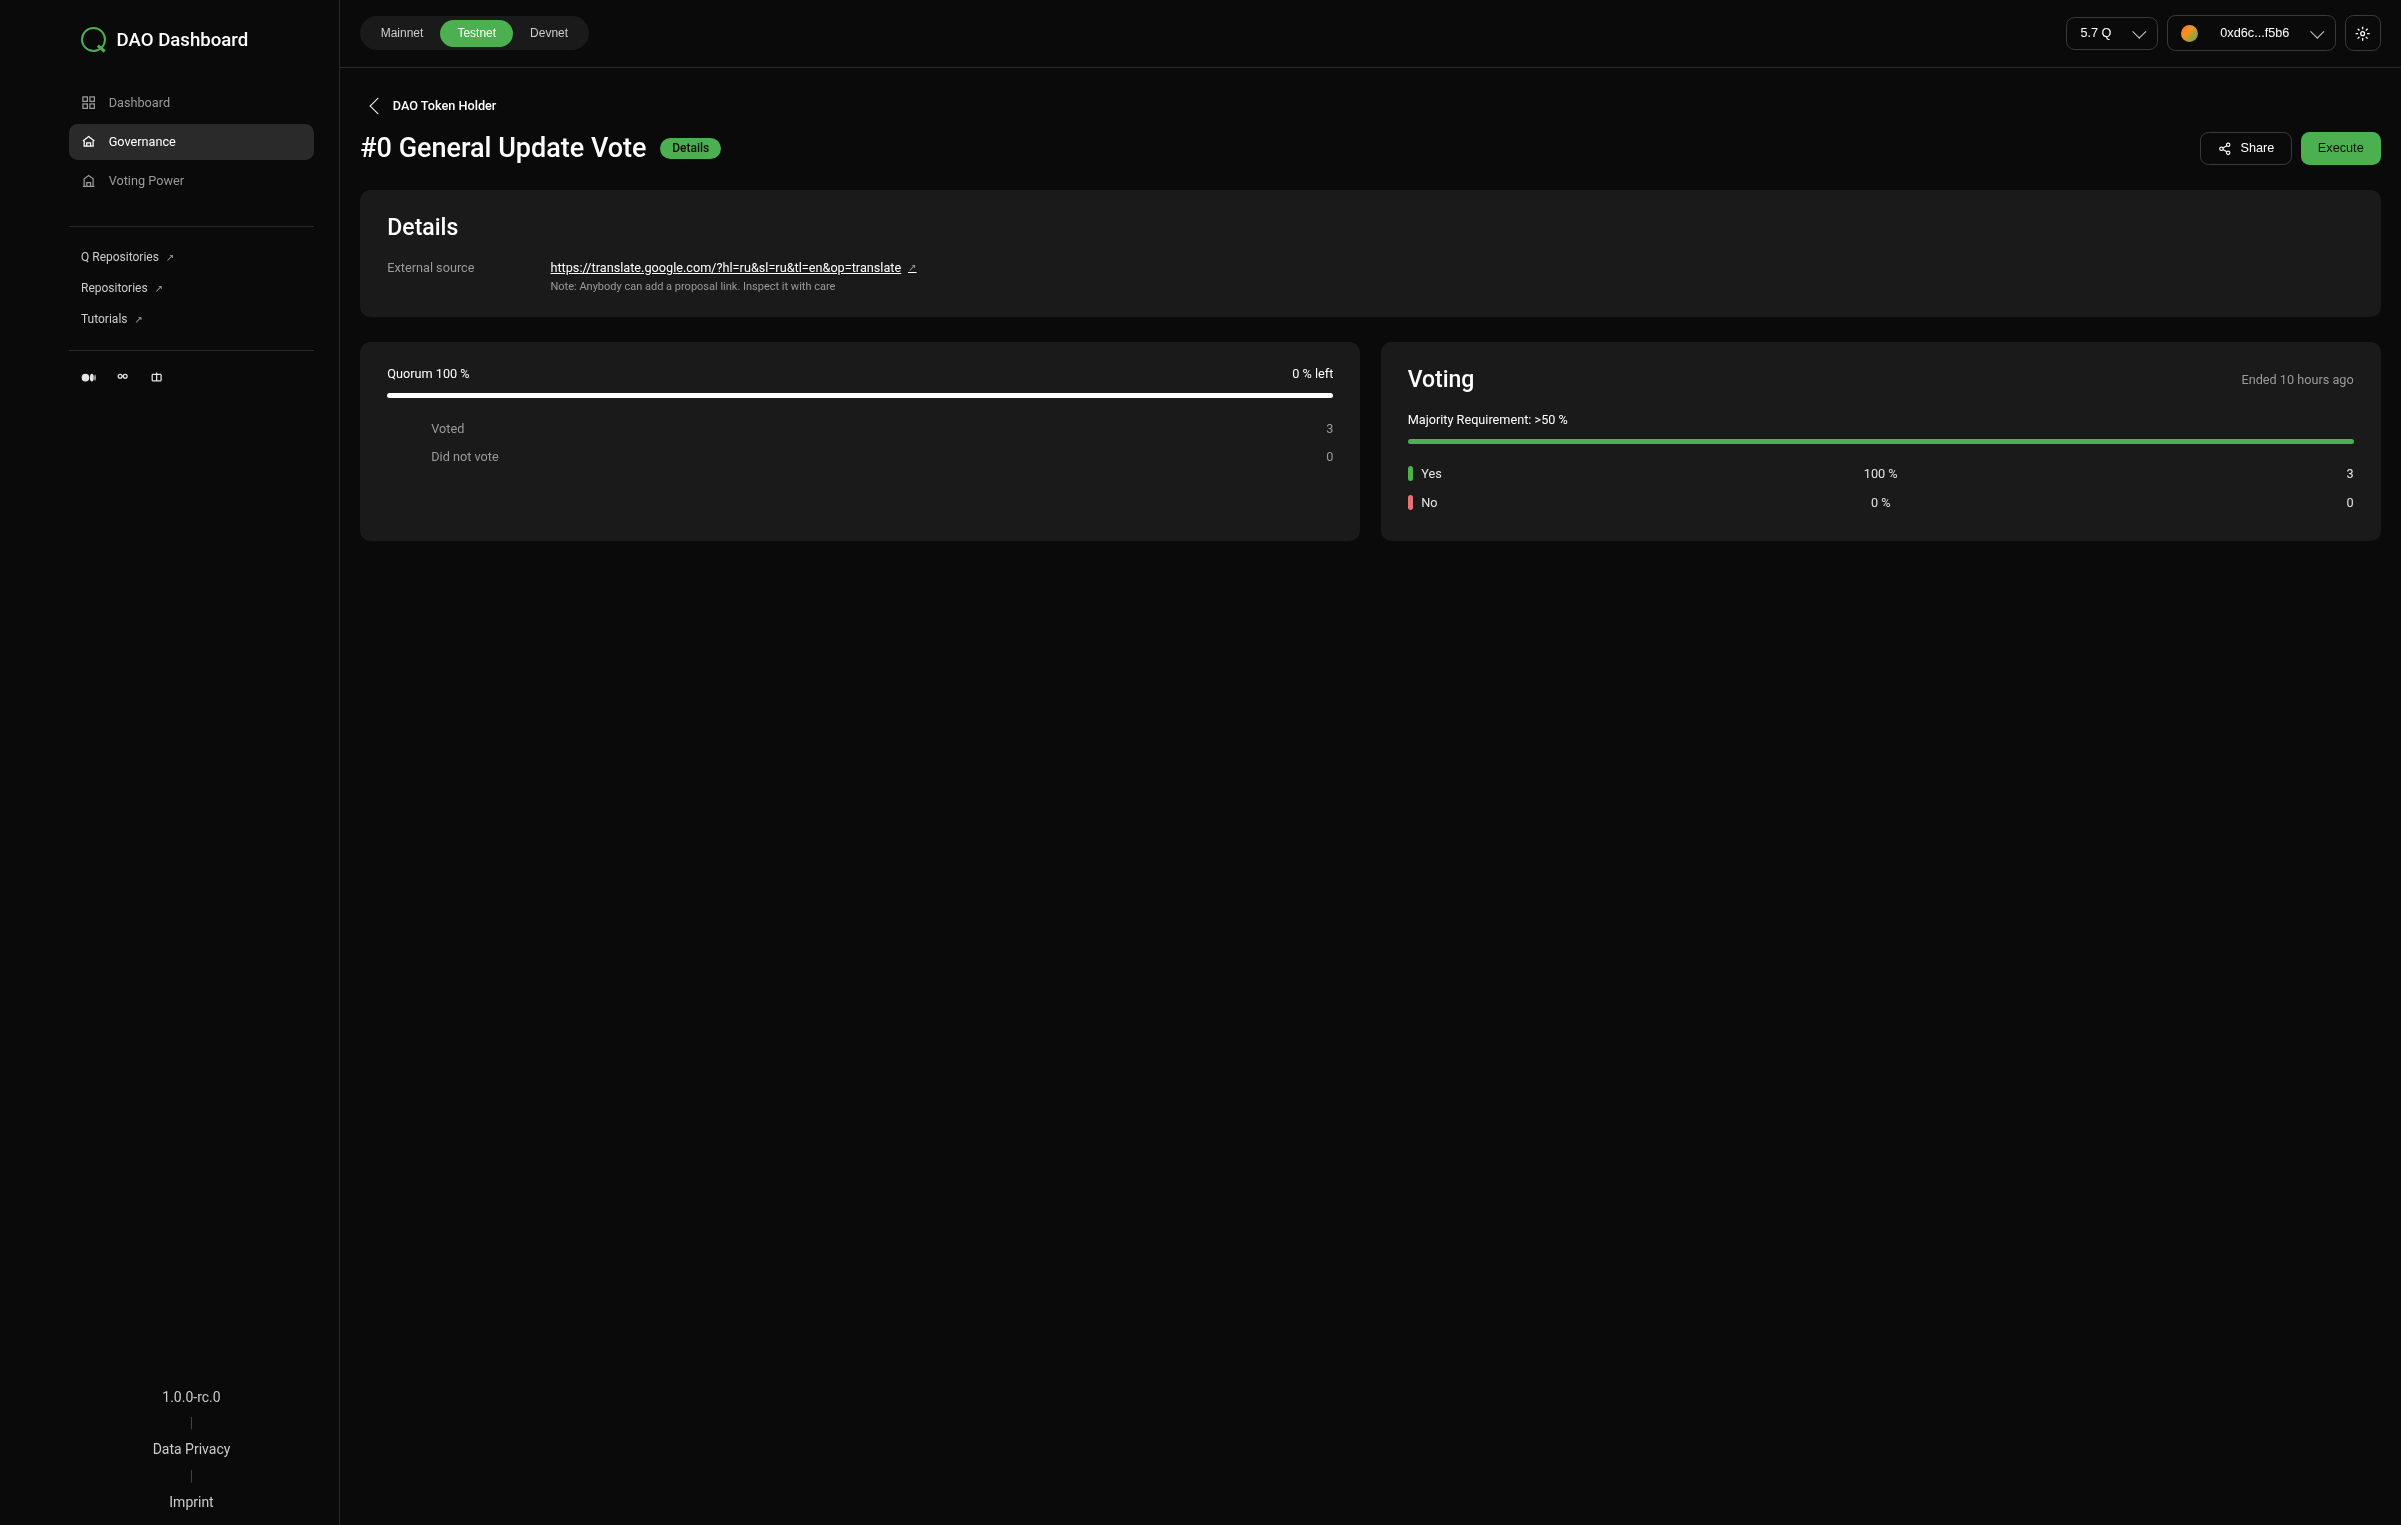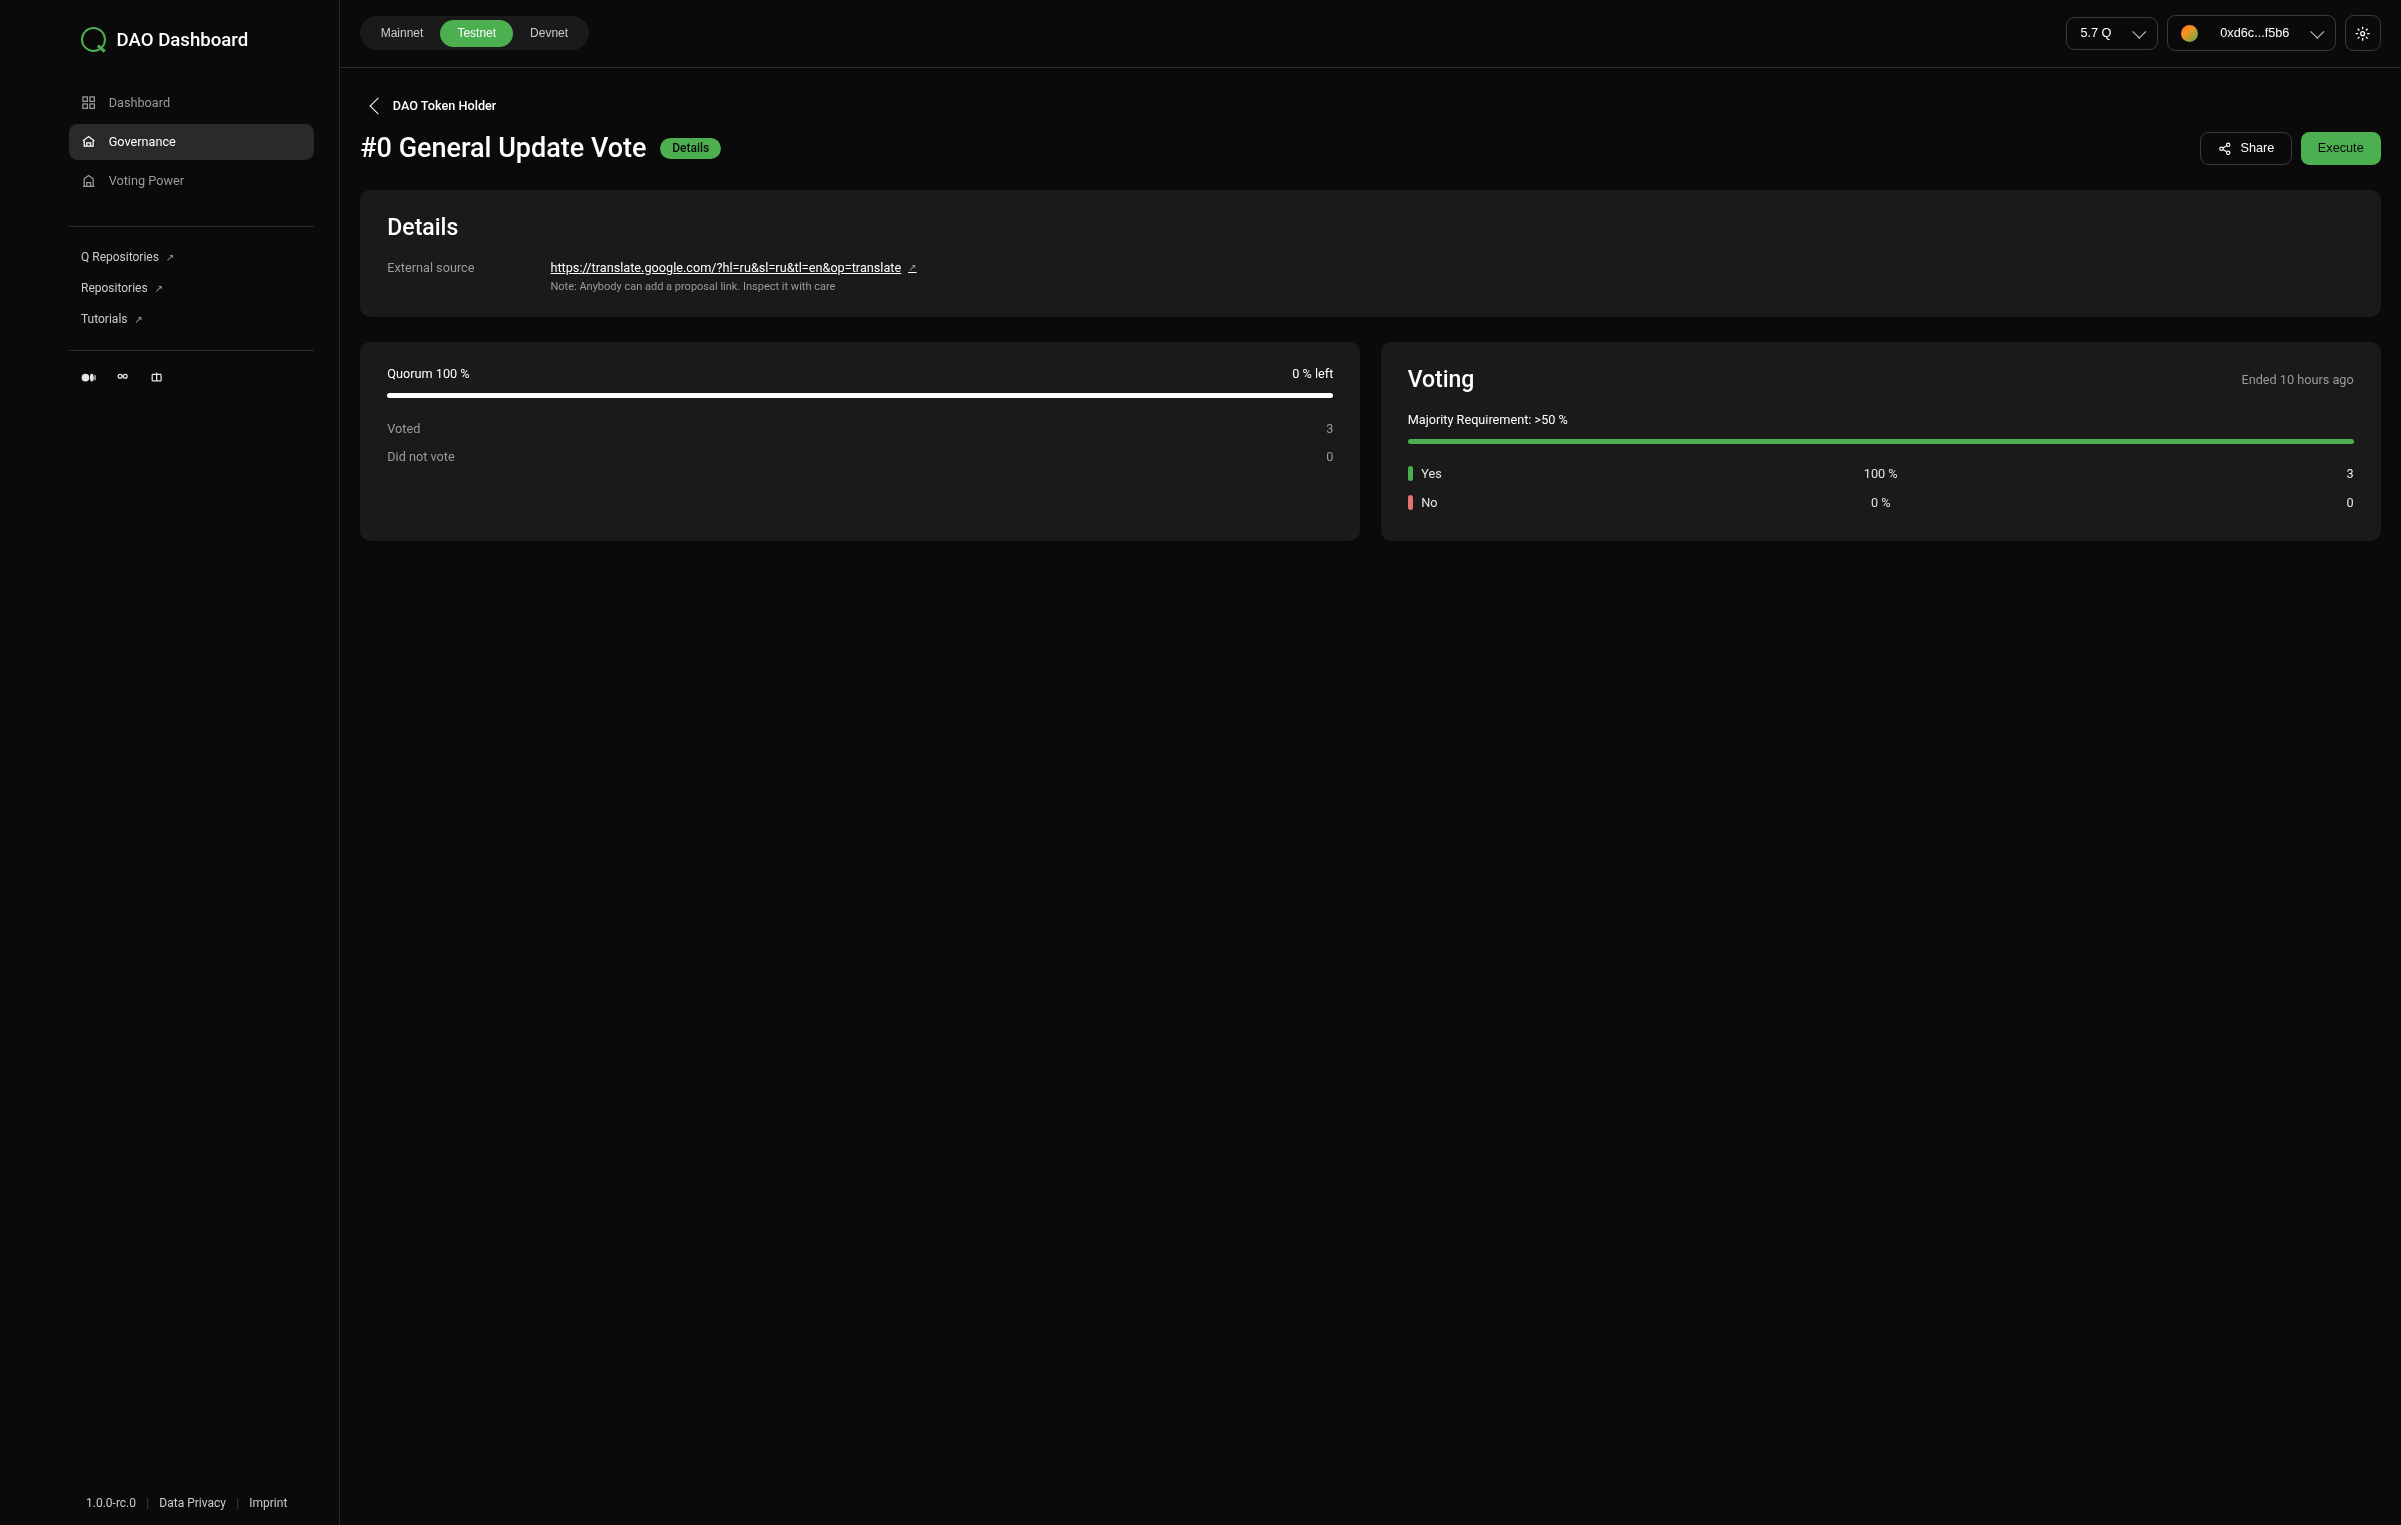--- a/index.html
+++ b/index.html
@@ -73,25 +73,26 @@
     .social-icons { display: flex; gap: 18.6px; padding: 3.4px 37px; }
     .social-icon {
       width: 15.3px; height: 15.3px;
       color: #e5e5e5;
       cursor: pointer;
       display: flex; align-items: center; justify-content: center;
     }
     .sidebar-footer {
       margin-top: auto;
       padding: 0 42px;
-      font-size: 12px;
+      font-size: 14px;
       color: #ccc;
       display: flex;
       align-items: center;
       gap: 10.2px;
+      flex-direction: column;
     }
     .sidebar-footer .sep { color: #444; }
     .main { flex: 1; display: flex; flex-direction: column; overflow: auto; }
     .topbar {
       display: flex;
       align-items: center;
       padding: 15.3px 20.3px;
       border-bottom: 0.8px solid #2a2a2a;
     }
     .network-switch {
@@ -201,20 +202,21 @@
     }
     .progress-fill { height: 100%; }
     .progress-fill.white { background: #fff; }
     .progress-fill.green { background: #4caf50; }
     .stat-row {
       display: flex;
       justify-content: space-between;
       padding: 6.8px 0;
       color: #9a9a9a;
       font-size: 12.7px;
+      margin-left: 44px;
     }
     .vote-row {
       display: grid;
       grid-template-columns: 1fr 1fr 1fr;
       align-items: center;
       padding: 6.8px 0;
       font-size: 12.7px;
     }
     .vote-label { display: flex; align-items: center; gap: 8.5px; }
     .vote-dot {

